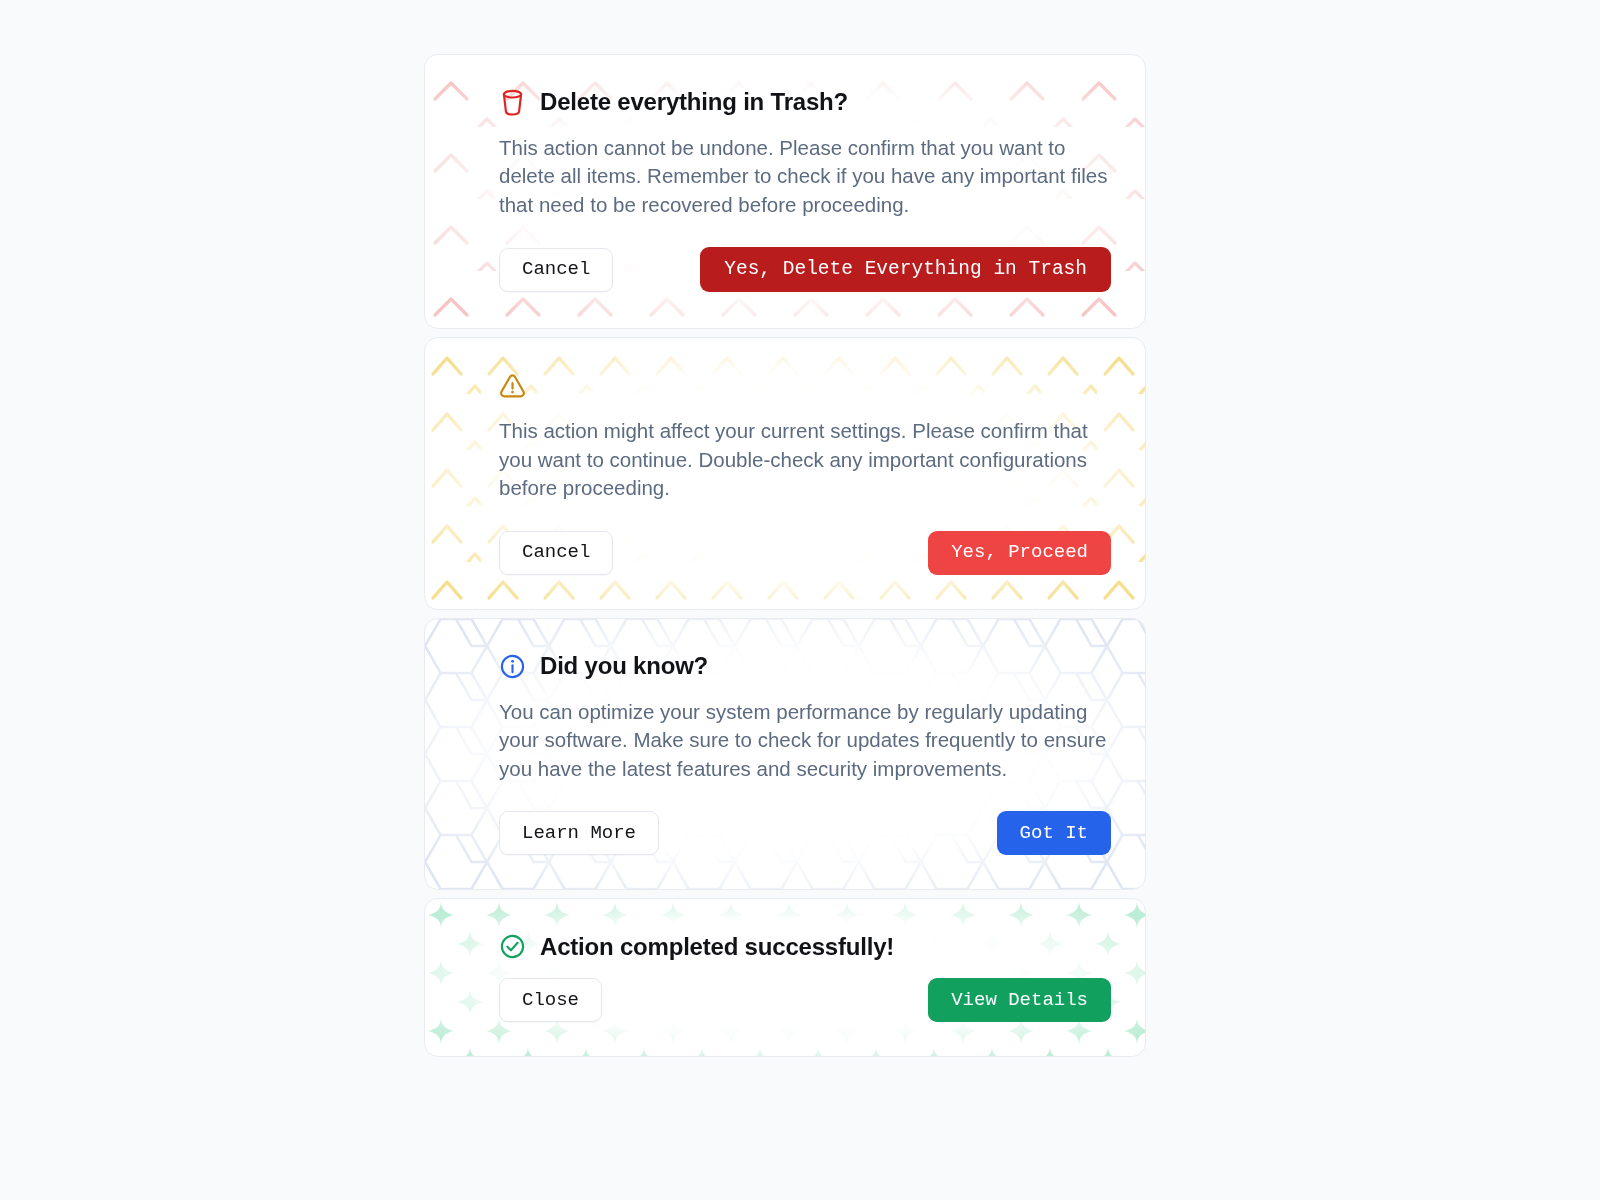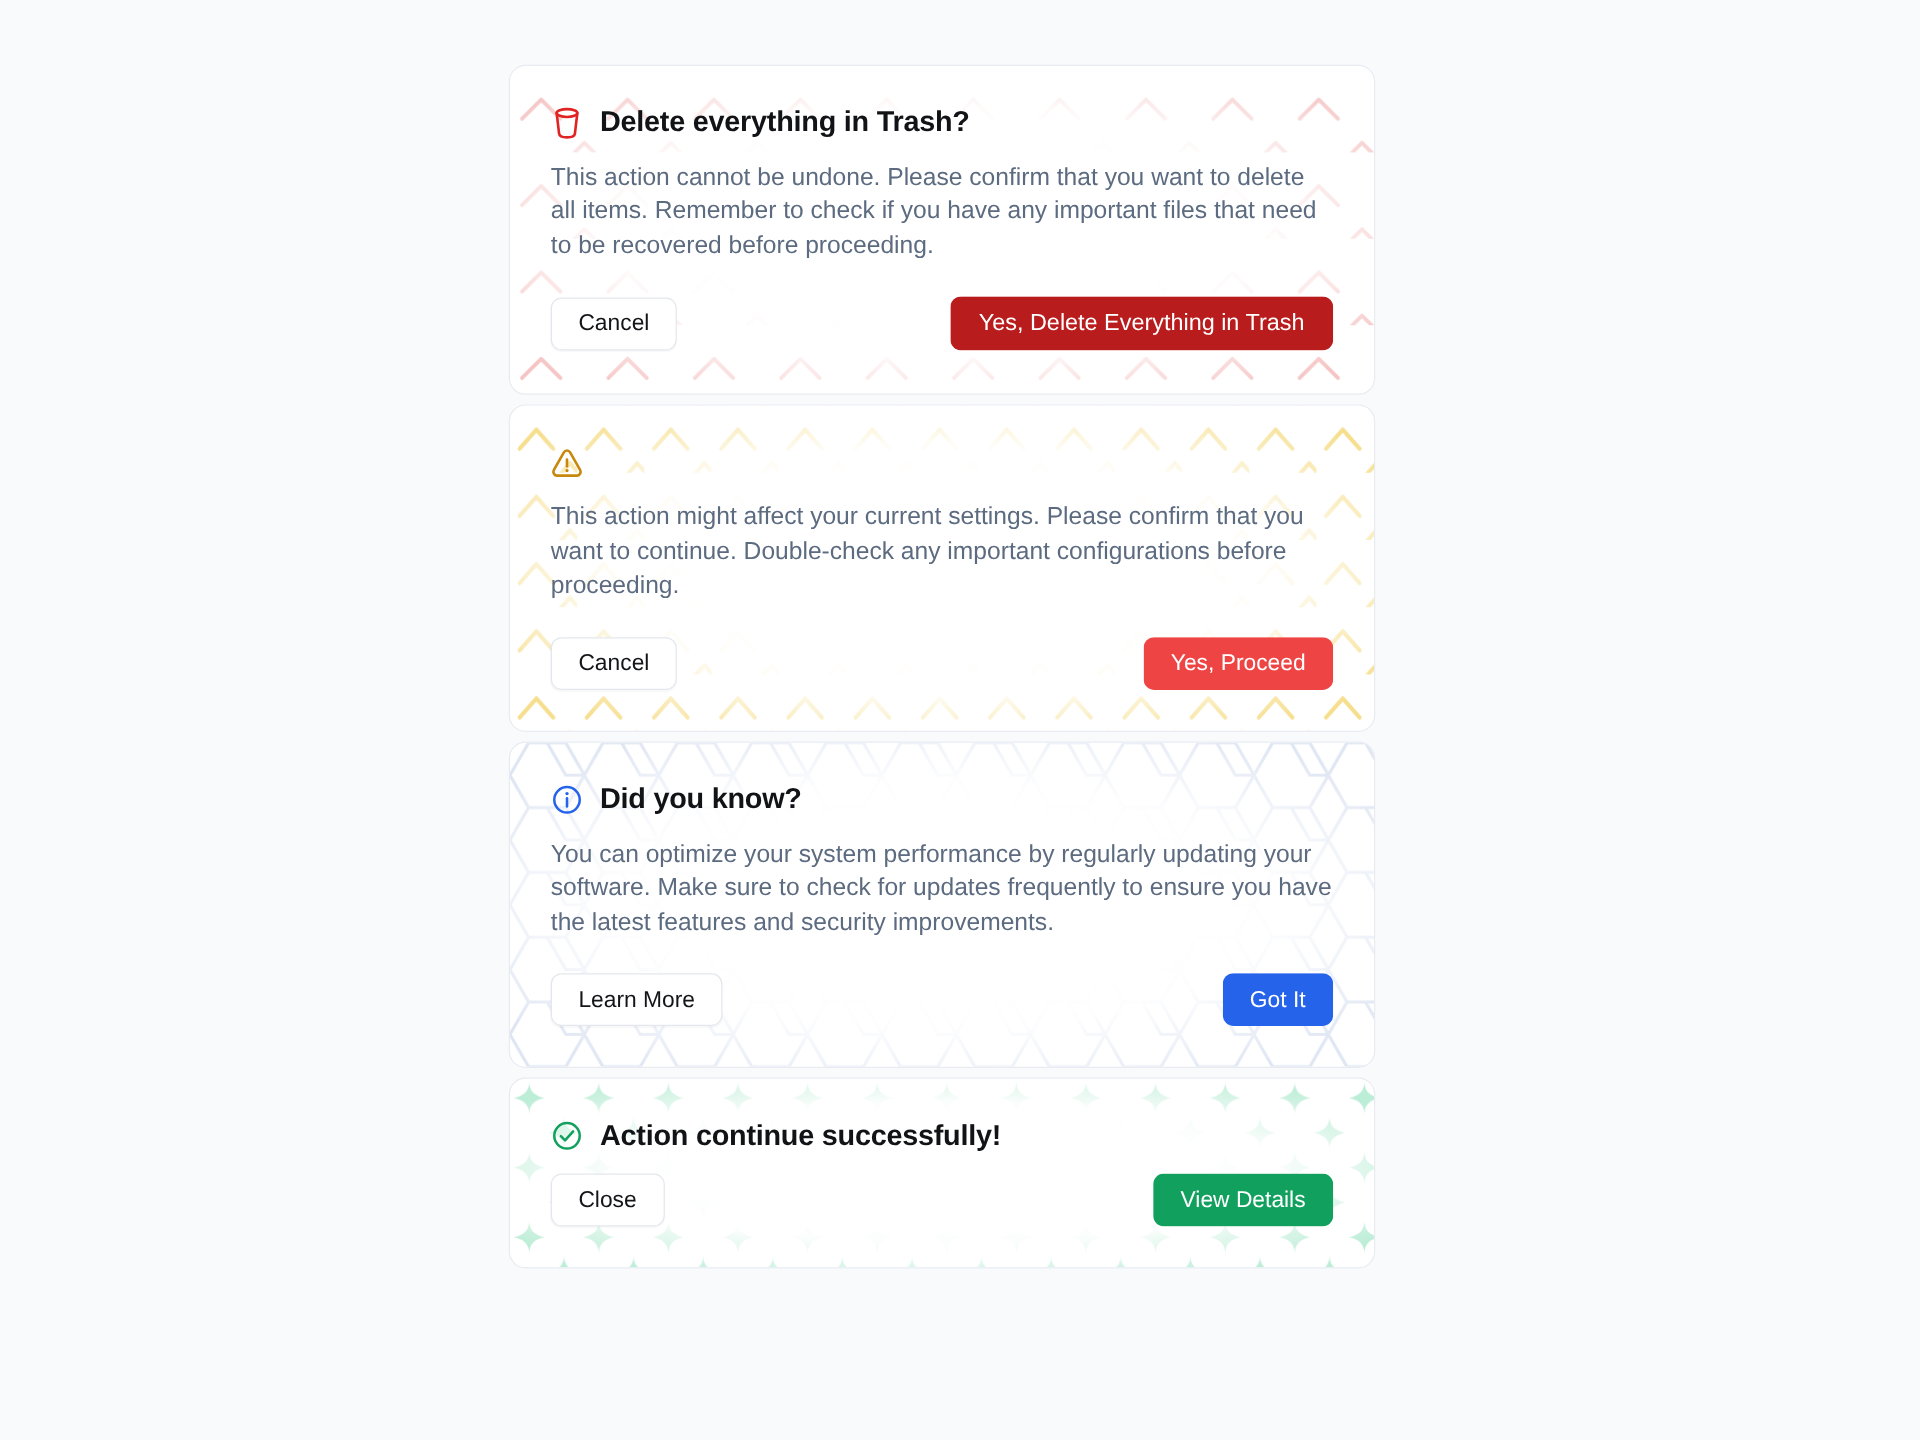--- a/index.html
+++ b/index.html
@@ -55,20 +55,21 @@
     inset: 0;
     background:
       radial-gradient(ellipse 62% 62% at 50% 50%,
         #ffffff 0%, #ffffff 46%, rgba(255,255,255,0.92) 62%,
         rgba(255,255,255,0.55) 78%, rgba(255,255,255,0.0) 100%);
   }
 
   .card-body {
     position: relative;
     z-index: 1;
+    margin-left: 40px;
   }
 
   
   .card-head {
     display: flex;
     align-items: center;
     gap: 14px;
     margin-bottom: 18px;
   }
 
@@ -99,21 +100,21 @@
   }
 
   
   .card-actions {
     display: flex;
     align-items: center;
     justify-content: space-between;
   }
 
   .btn {
-    font-family: Liberation Sans, sans-serif;
+    font-family: Liberation Mono, monospace;
     font-size: 19px;
     border-radius: 9px;
     border: 1px solid transparent;
     cursor: pointer;
     line-height: 1;
     white-space: nowrap;
     display: inline-flex;
     align-items: center;
     justify-content: center;
   }
@@ -271,21 +272,21 @@
       </div>
 
       <div class="card-body">
         <div class="card-head">
           <span class="card-icon">
             <svg width="25" height="25" viewBox="0 0 25 25" fill="none">
               <circle cx="12.5" cy="12.5" r="10.6" fill="none" stroke="#11A05E" stroke-width="2.1"></circle>
               <path d="M7.4 12.8 L10.9 16.3 L17.6 8.8" fill="none" stroke="#11A05E" stroke-width="2.1" stroke-linecap="round" stroke-linejoin="round"></path>
             </svg>
           </span>
-          <div class="card-title">Action continue successfully!</div>
+          <div class="card-title">Action completed successfully!</div>
         </div>
 
 
         <div class="card-actions">
           <button class="btn btn-secondary">Close</button>
           <button class="btn btn-primary btn-success">View Details</button>
         </div>
       </div>
     </div>
 

